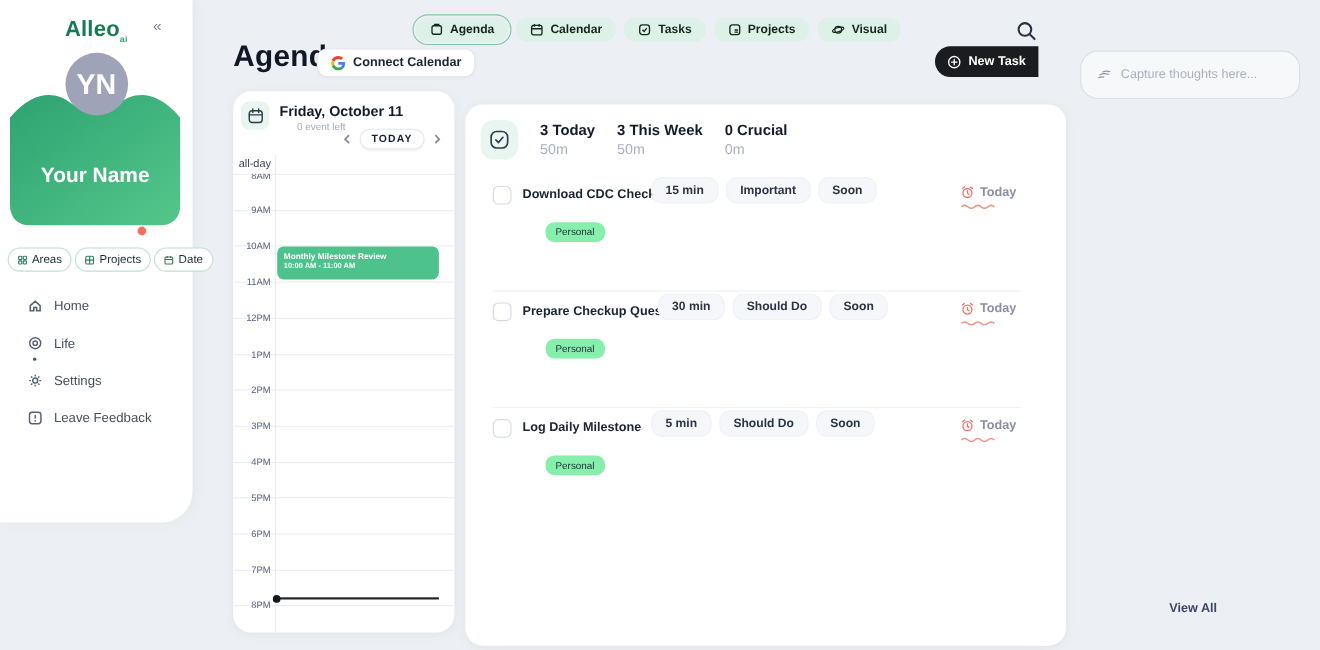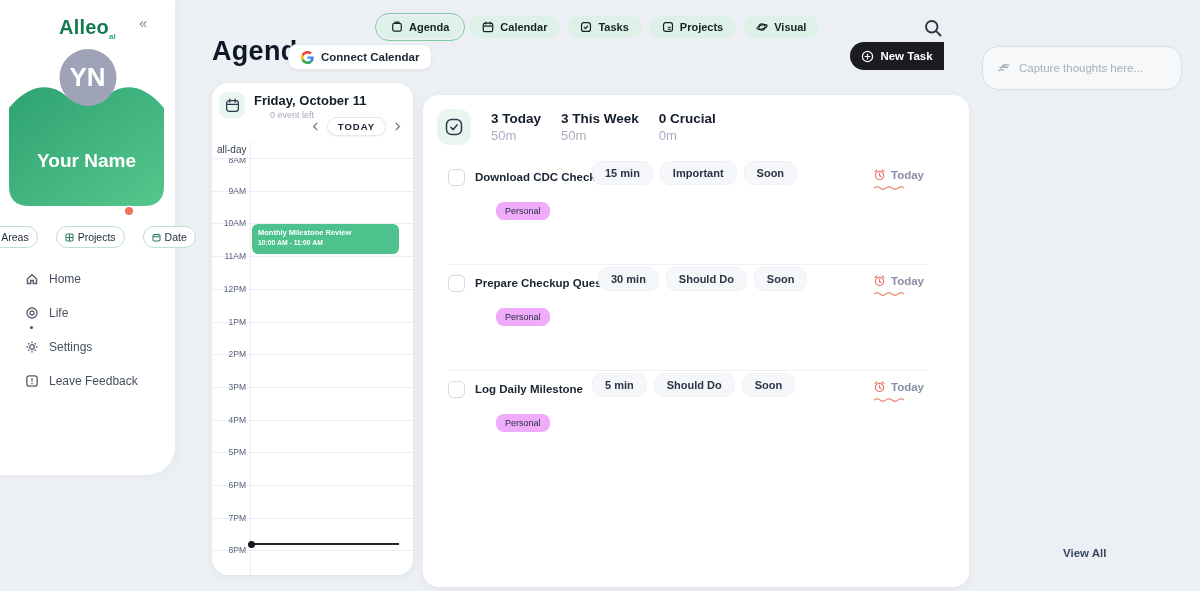--- a/index.html
+++ b/index.html
@@ -18,21 +18,21 @@
   .profile-card { position:absolute; left:9px; top:29px; width:155px; height:128px; }
   .profile-card svg.card-bg { position:absolute; left:0; top:0; }
   .avatar { position:absolute; left:50%; top:0; transform:translateX(-50%); width:57px; height:57px;
             border-radius:50%; background:#9FA3B8; color:#fff; font-size:26px; font-weight:600;
             display:flex; align-items:center; justify-content:center; z-index:2; cursor:pointer; }
   .profile-name { position:absolute; left:0; right:0; top:72px; text-align:center; color:#fff;
                   font-size:19px; font-weight:800; z-index:3; }
   .notif-row { position:absolute; left:0; right:0; top:127px; display:flex; align-items:center;
                justify-content:center; gap:6px; color:#fff; font-size:9.5px; z-index:3; cursor:pointer; }
   .notif-dot { width:8px; height:8px; border-radius:50%; background:#F2705C; box-shadow:0 0 0 2px rgba(255,255,255,.25); }
-  .pill-row { display:flex; gap:18px; justify-content:center; margin-top:12px; padding:0 7px; }
+  .pill-row { display:flex; gap:3px; margin-top:12px; padding:0 7px; }
   .f-pill { display:flex; align-items:center; gap:4px; border:1px solid #BFE0D0; background:#fff;
             border-radius:999px; padding:4px 8px; font-size:10.5px; color:#1E2A3A; cursor:pointer; white-space:nowrap; }
   .f-pill svg { flex:0 0 auto; }
   .nav { margin-top:24px; padding-left:25px; display:flex; flex-direction:column; gap:20px; }
   .nav-item { display:flex; align-items:center; gap:10px; font-size:12px; color:#46505F; cursor:pointer; position:relative; }
   .nav-item svg { stroke:#556070; }
   .life-dot { position:absolute; left:5px; top:20px; width:3px; height:3px; border-radius:50%; background:#2F5F4C; }
 
   
   .main { flex:1; position:relative; }
@@ -103,21 +103,21 @@
   .t-check { position:absolute; left:0; top:10px; width:17px; height:17px; border:1.5px solid #D4D9E2;
              border-radius:5px; background:#fff; cursor:pointer; }
   .t-title { position:absolute; left:27px; top:12px; font-size:11.5px; font-weight:600; color:#1A2433; }
   .t-pills { position:absolute; left:144px; top:2px; display:flex; gap:7px;font-weight:bold; }
   .t-pills.shift { left:150px; }
   .t-pill { background:#F6F7FA; border:1px solid #EFF1F5; border-radius:10px; padding:5px 12px;
             font-size:11px; color:#2A3444; white-space:nowrap; cursor:pointer; }
   .due { position:absolute; right:4px; top:9px; display:flex; align-items:center; gap:5px; cursor:pointer; }
   .due-label { font-size:11.5px; font-weight:600; color:#8A8FA6; }
   .due svg.squig { position:absolute; left:0; top:17px; }
-  .t-tag { position:absolute; left:48px; top:43px; background:#f0abfc; border-radius:8px; padding:4px 9px;
+  .t-tag { position:absolute; left:48px; top:43px; background:#86efac; border-radius:8px; padding:4px 9px;
            font-size:9px; color:#25313F; cursor:pointer; }
 
   .view-all { position:absolute; left:888px; top:547px; font-size:11.5px; font-weight:700; color:#3A4664; cursor:pointer; }
 </style>
 </head>
 <body>
 
 <div class="app">
 
   <aside class="sidebar">

